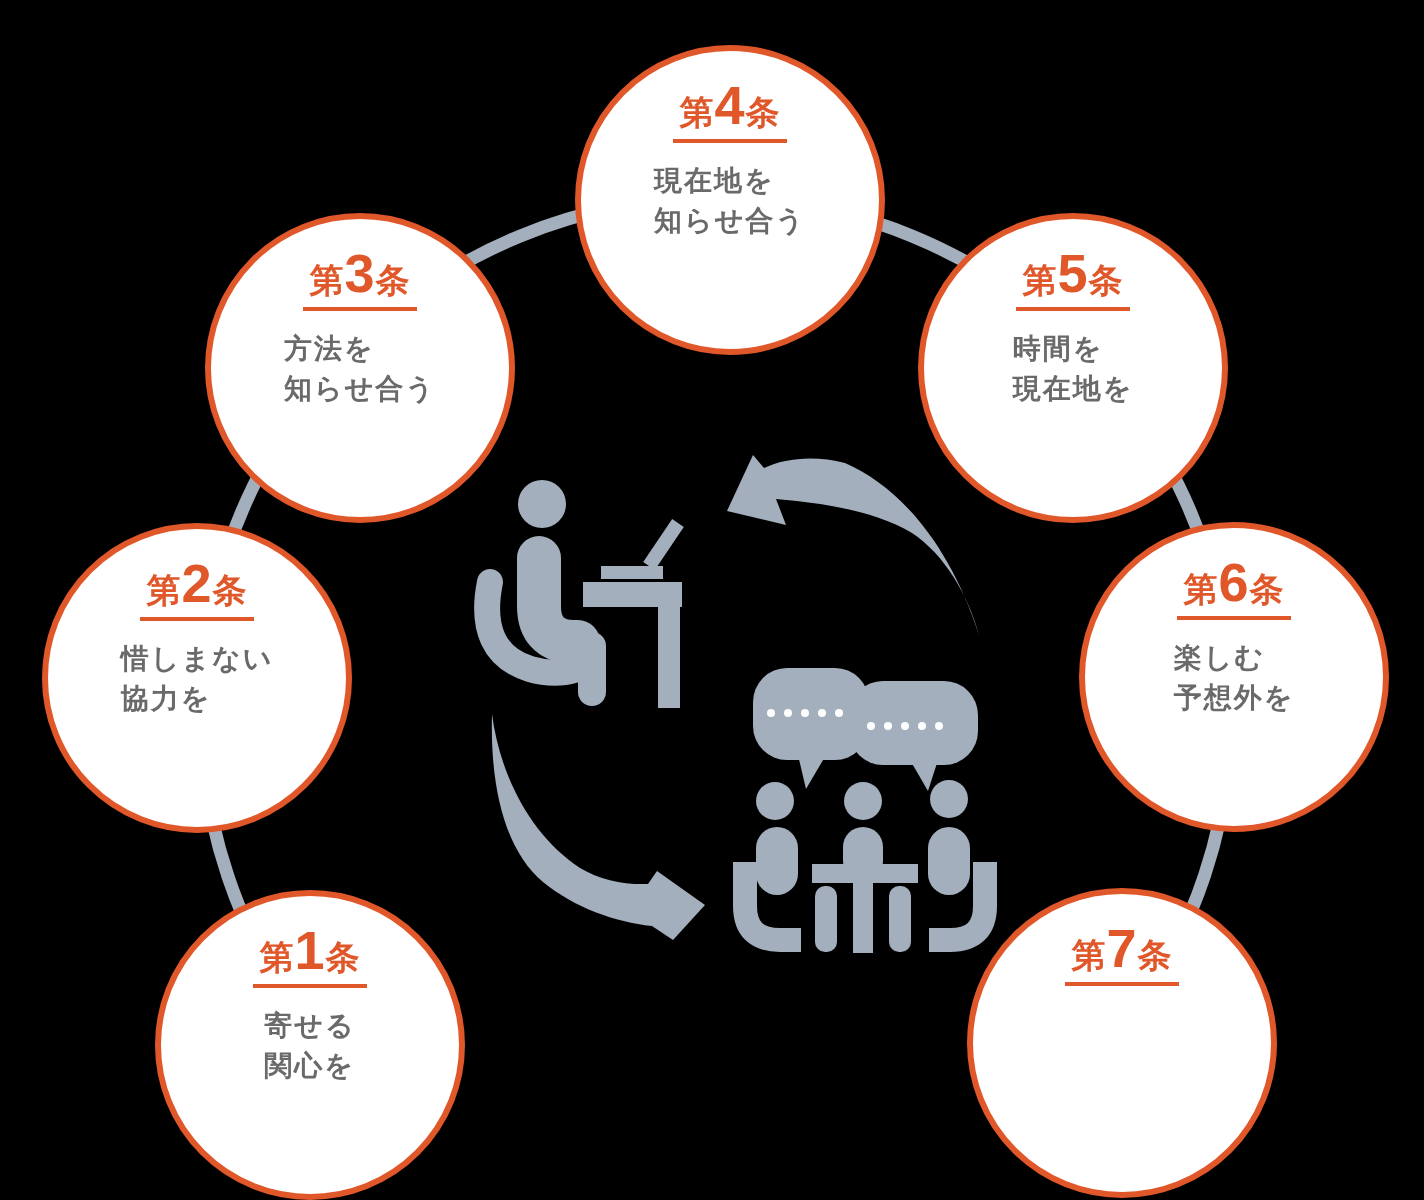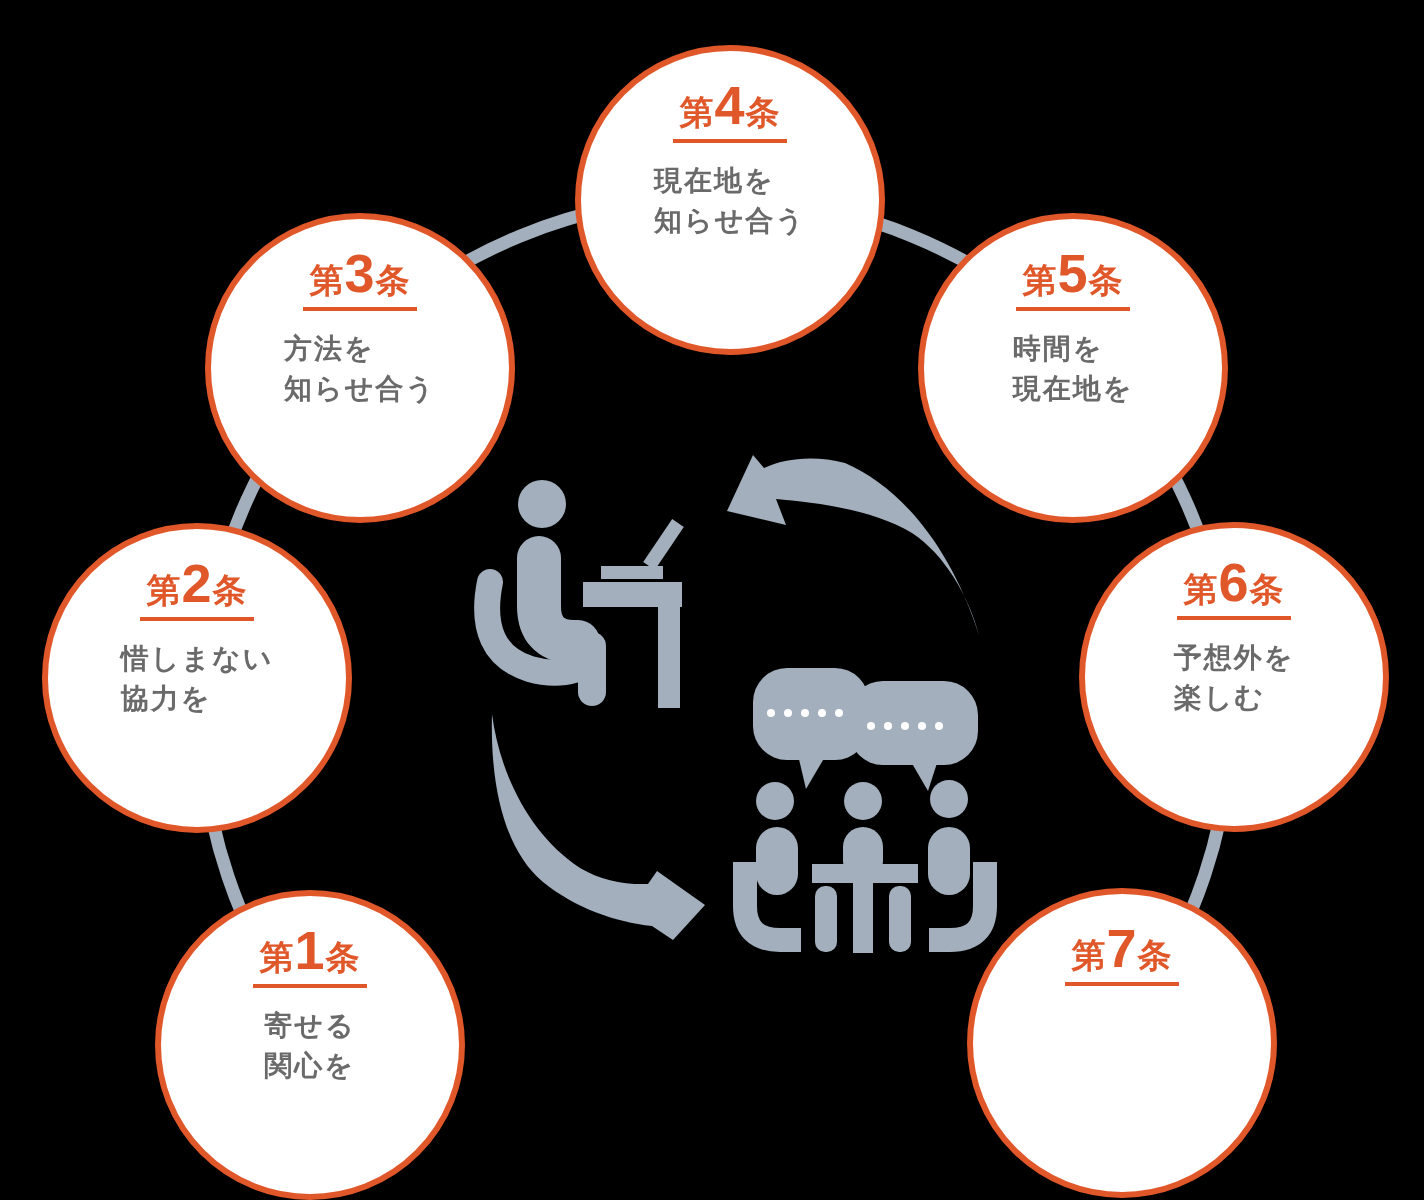--- a/index.html
+++ b/index.html
@@ -181,22 +181,22 @@
     </div>
   </div>
 
   <div class="circle c6">
     <div class="article-header">
       <span>第</span>
         <span class="article-number">6</span>
         <span>条</span>
     </div>
     <div class="article-body">
+      <div>楽しむ</div>
       <div>予想外を</div>
-      <div>楽しむ</div>
     </div>
   </div>
 
   <div class="circle c7">
     <div class="article-header">
       <span>第</span>
         <span class="article-number">7</span>
         <span>条</span>
     </div>
     <div class="article-body">

